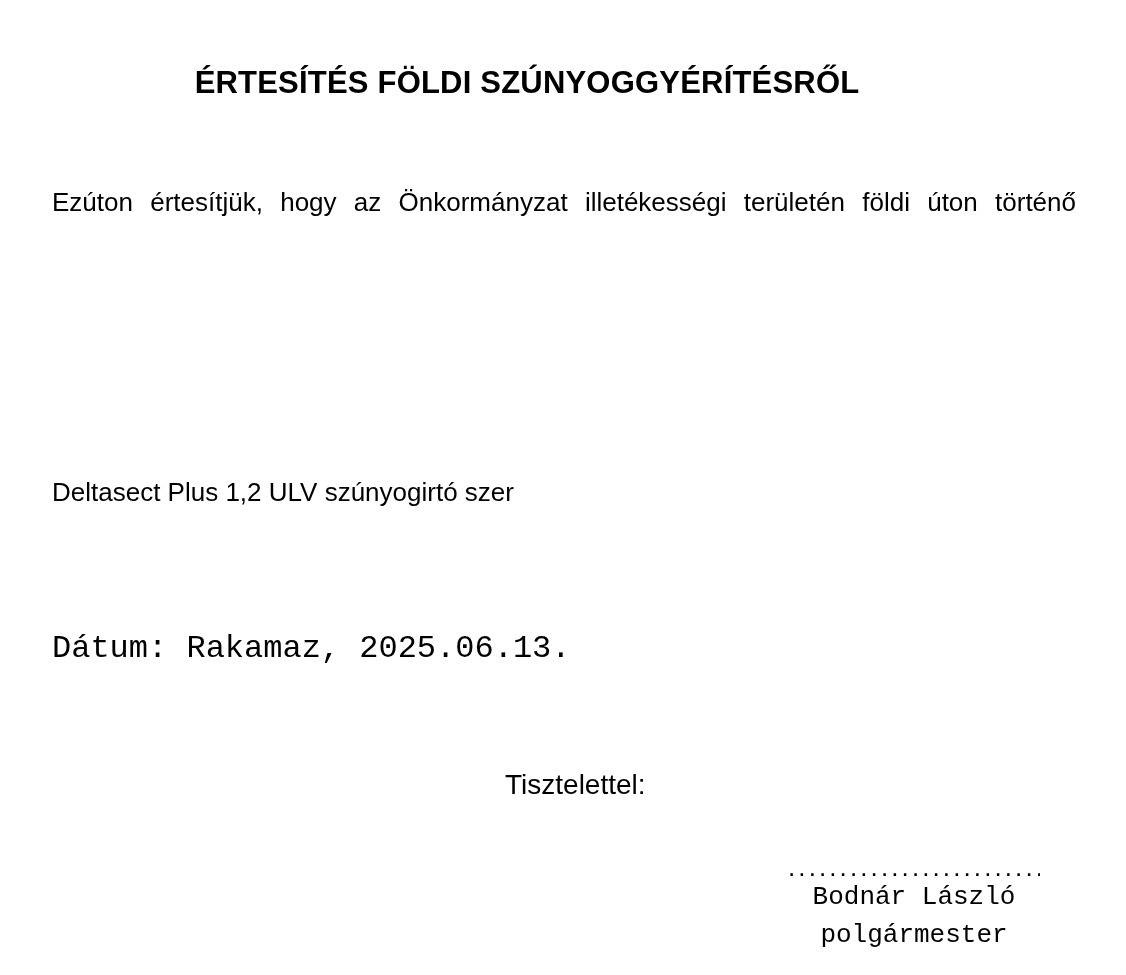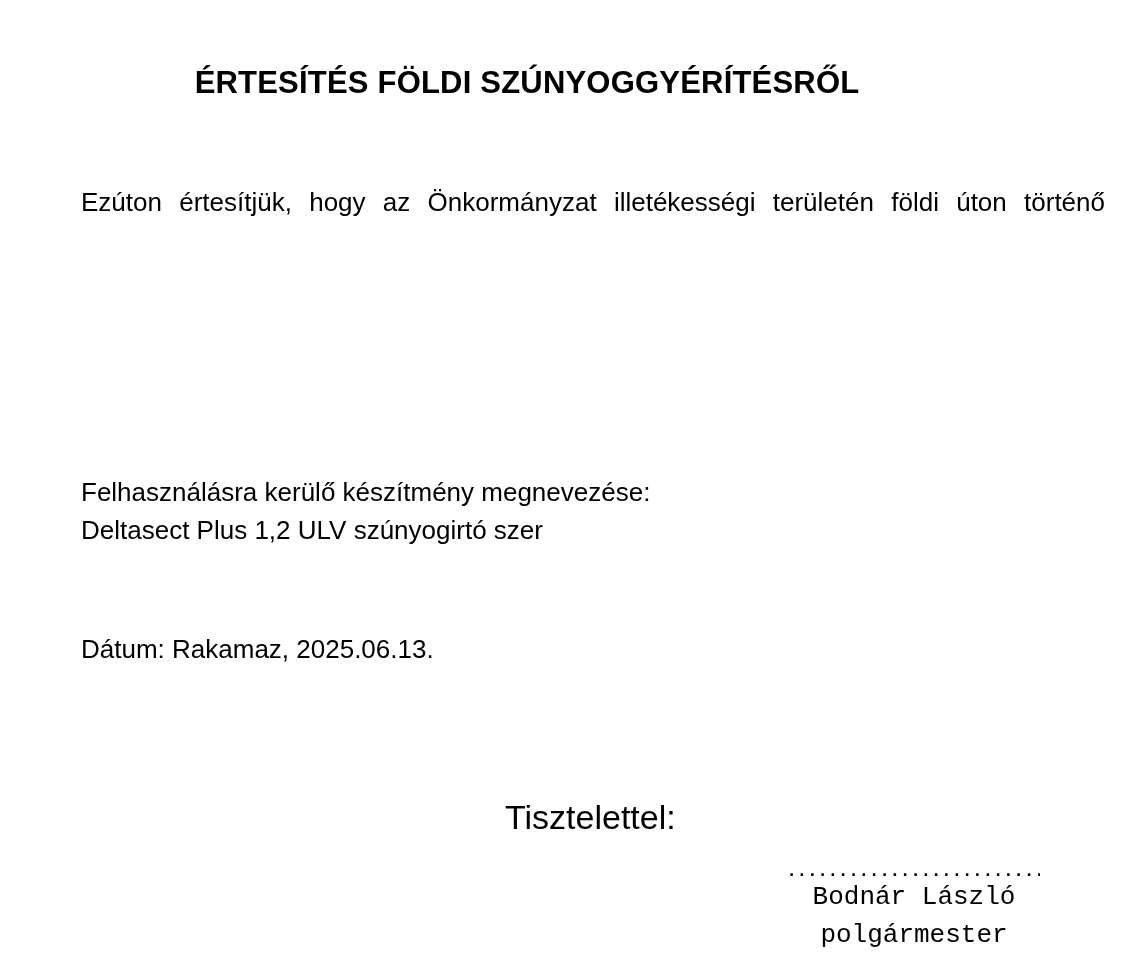--- a/index.html
+++ b/index.html
@@ -35,21 +35,20 @@
     letter-spacing: 0.2px;
     line-height: 1.25;
     white-space: nowrap;
   }
 
   
   .body-block {
     position: absolute;
     left: 52px;
     width: 1024px;
-    margin-left: 29px;
   }
 
   .para-intro {
     top: 183px;
     text-align: justify;
     text-align-last: left;
     font-size: 26px;
     line-height: 38px;
   }
 
@@ -66,39 +65,40 @@
   }
 
   .para-product {
     top: 473px;
     font-size: 26px;
     line-height: 38px;
   }
 
   .para-place {
     top: 630px;
-    font-size: 26px;
+    font-size: 32px;
     line-height: 38px;
+    font-family: Liberation Mono, monospace;
   }
 
   .bold {
     font-weight: bold;
   }
 
   .text-line {
     display: block;
     white-space: nowrap;
   }
 
   
   .regards {
     position: absolute;
     left: 505px;
-    top: 798px;
-    font-size: 34px;
+    top: 766px;
+    font-size: 28px;
     line-height: 38px;
     white-space: nowrap;
   }
 
   .signature-block {
     position: absolute;
     left: 788px;
     top: 856px;
     width: 252px;
     text-align: center;
@@ -131,21 +131,20 @@
   <h1 class="doc-title">ÉRTESÍTÉS FÖLDI SZÚNYOGGYÉRÍTÉSRŐL</h1>
 
   <div class="body-block para-intro">
     <span class="line-1">Ezúton értesítjük, hogy az Önkormányzat illetékességi területén földi úton történő</span>
   </div>
 
   <div class="body-block para-date">
   </div>
 
   <div class="body-block para-product">
-    <span class="text-line">Felhasználásra kerülő készítmény megnevezése:</span>
     <span class="text-line">Deltasect Plus 1,2 ULV szúnyogirtó szer</span>
   </div>
 
   <div class="body-block para-place">
     <span class="text-line">Dátum: Rakamaz, 2025.06.13.</span>
   </div>
 
   <div class="regards">Tisztelettel:</div>
 
   <div class="signature-block">

